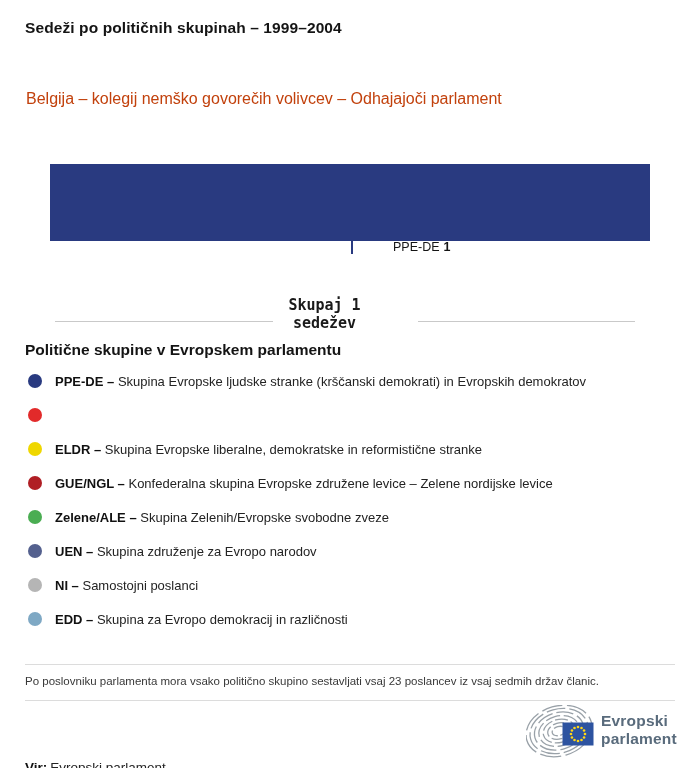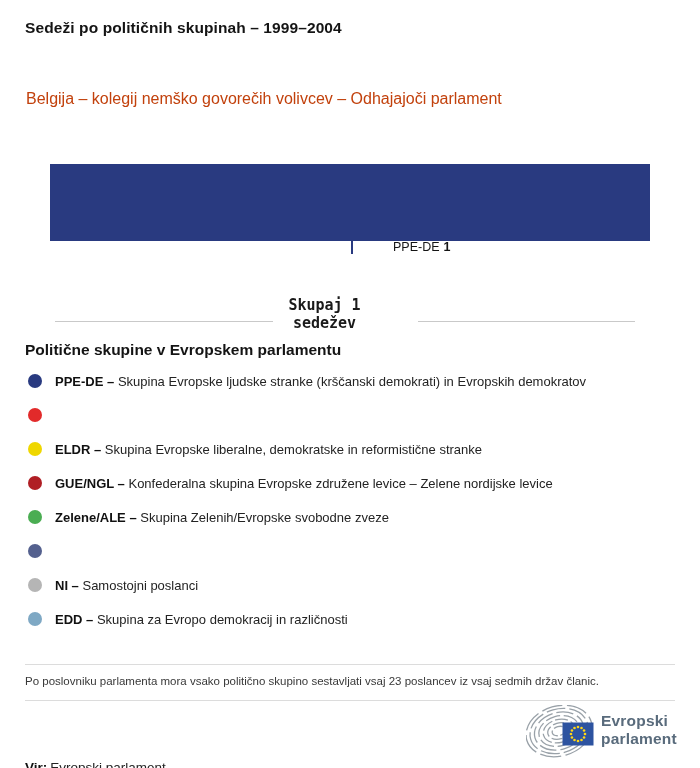--- a/index.html
+++ b/index.html
@@ -78,20 +78,21 @@
     <li>
       <span class="dot" style="background-color: rgb(176, 30, 36);"></span>
       <span class="legend-text"><b>GUE/NGL –</b> <span>Konfederalna skupina Evropske združene levice – Zelene nordijske levice</span></span>
     </li>
     <li>
       <span class="dot" style="background-color: rgb(74, 173, 82);"></span>
       <span class="legend-text"><b>Zelene/ALE –</b> <span>Skupina Zelenih/Evropske svobodne zveze</span></span>
     </li>
     <li>
       <span class="dot" style="background-color: rgb(84, 96, 142);"></span>
+      <span class="legend-text"><b>UEN –</b> <span>Skupina združenje za Evropo narodov</span></span>
     </li>
     <li>
       <span class="dot" style="background-color: rgb(181, 181, 181);"></span>
       <span class="legend-text"><b>NI –</b> <span>Samostojni poslanci</span></span>
     </li>
     <li>
       <span class="dot" style="background-color: rgb(126, 168, 196);"></span>
       <span class="legend-text"><b>EDD –</b> <span>Skupina za Evropo demokracij in različnosti</span></span>
     </li>
   </ul>

